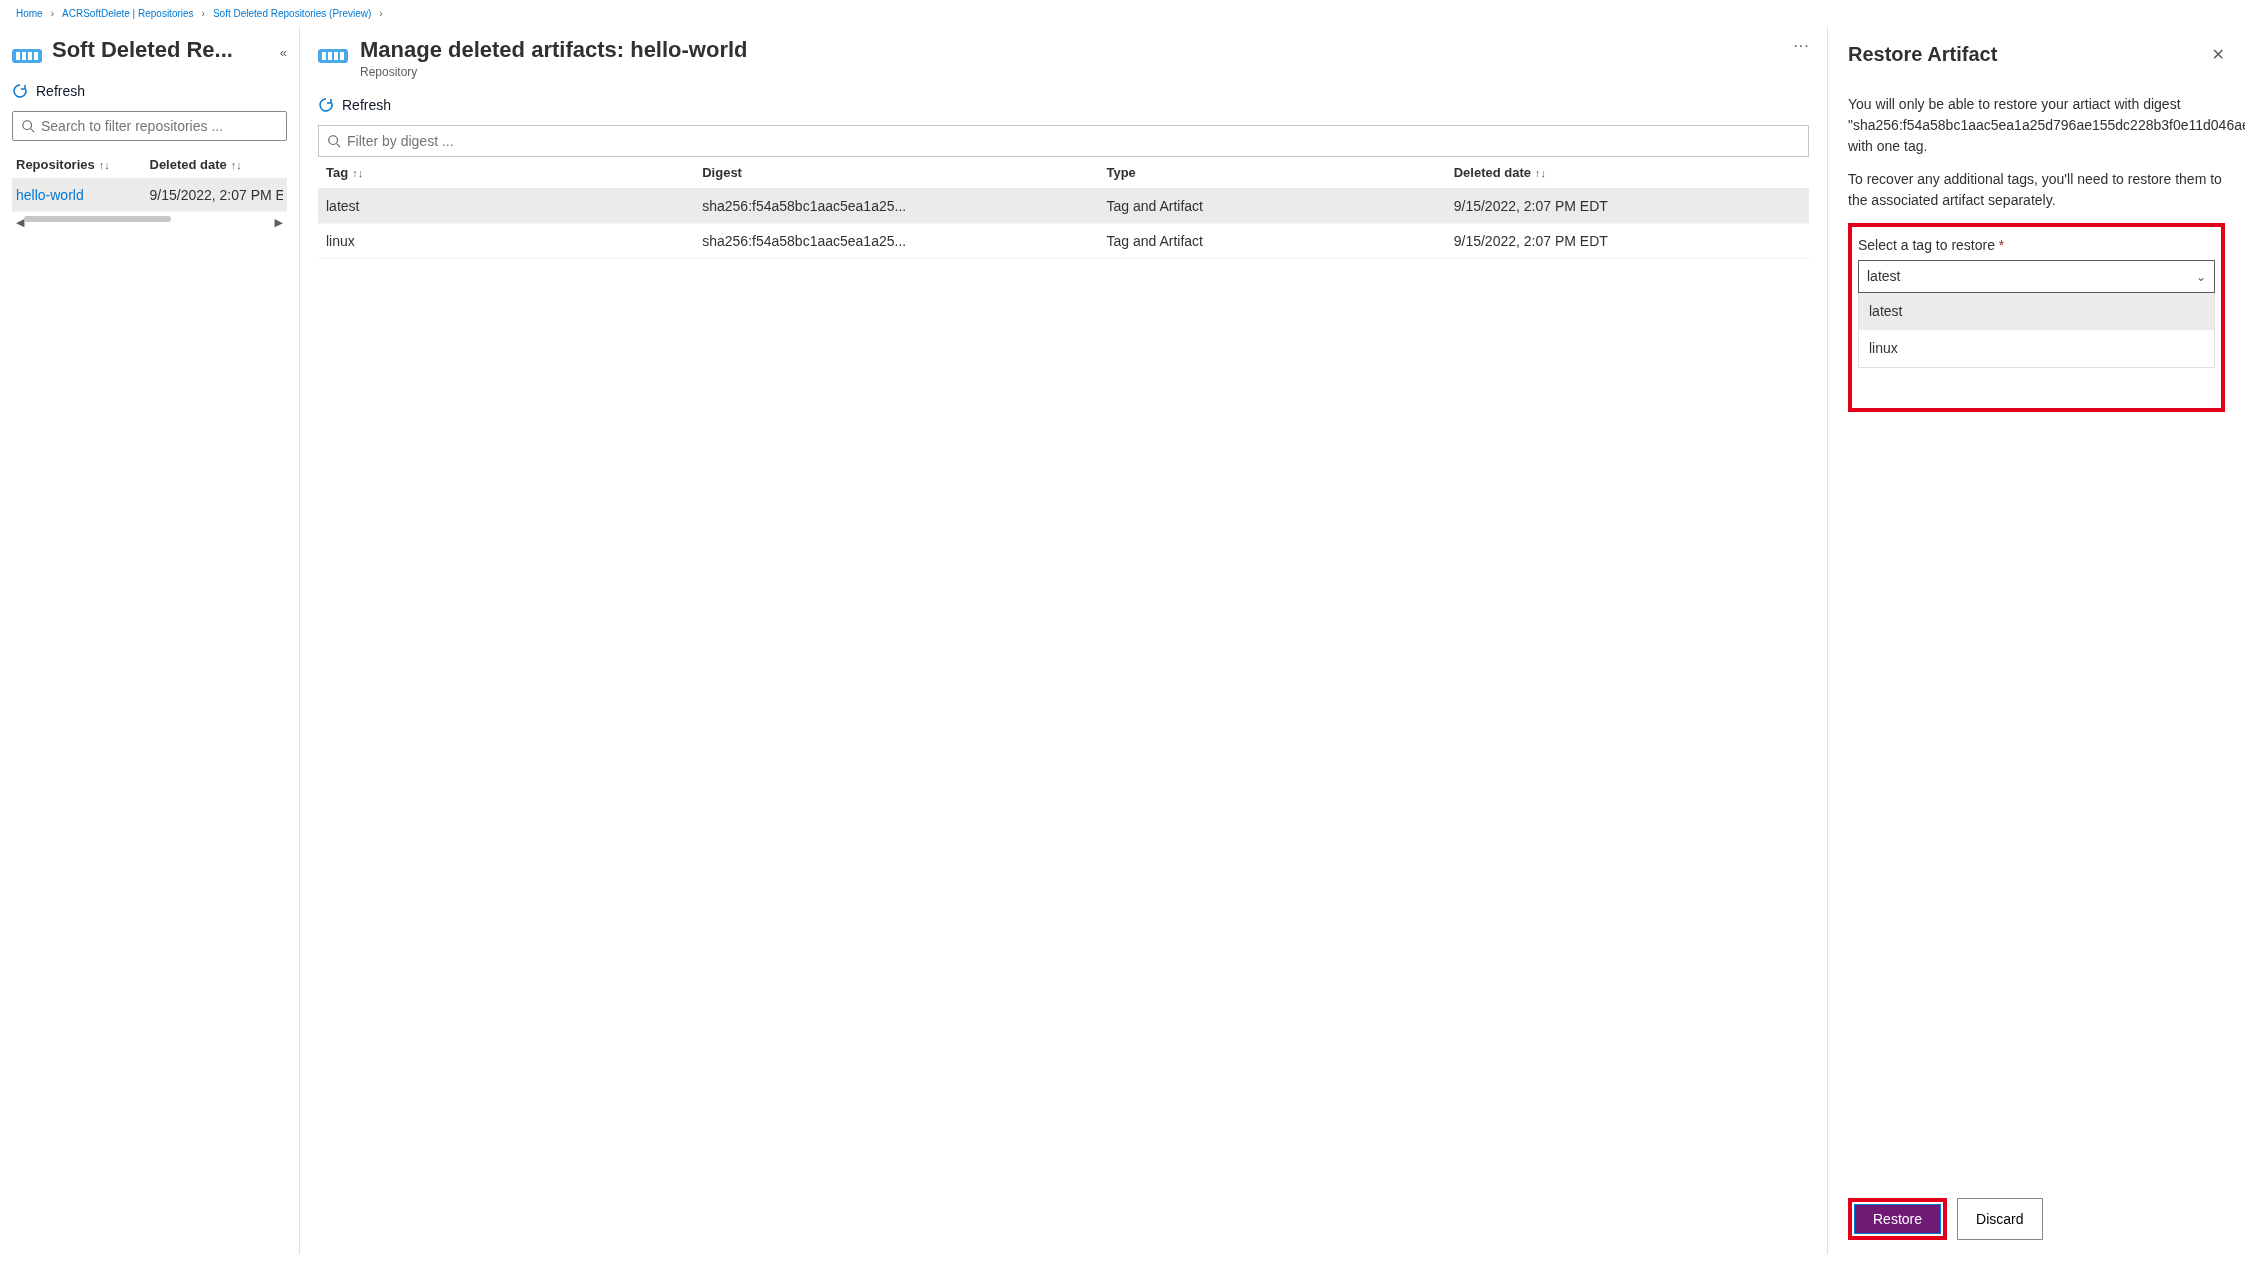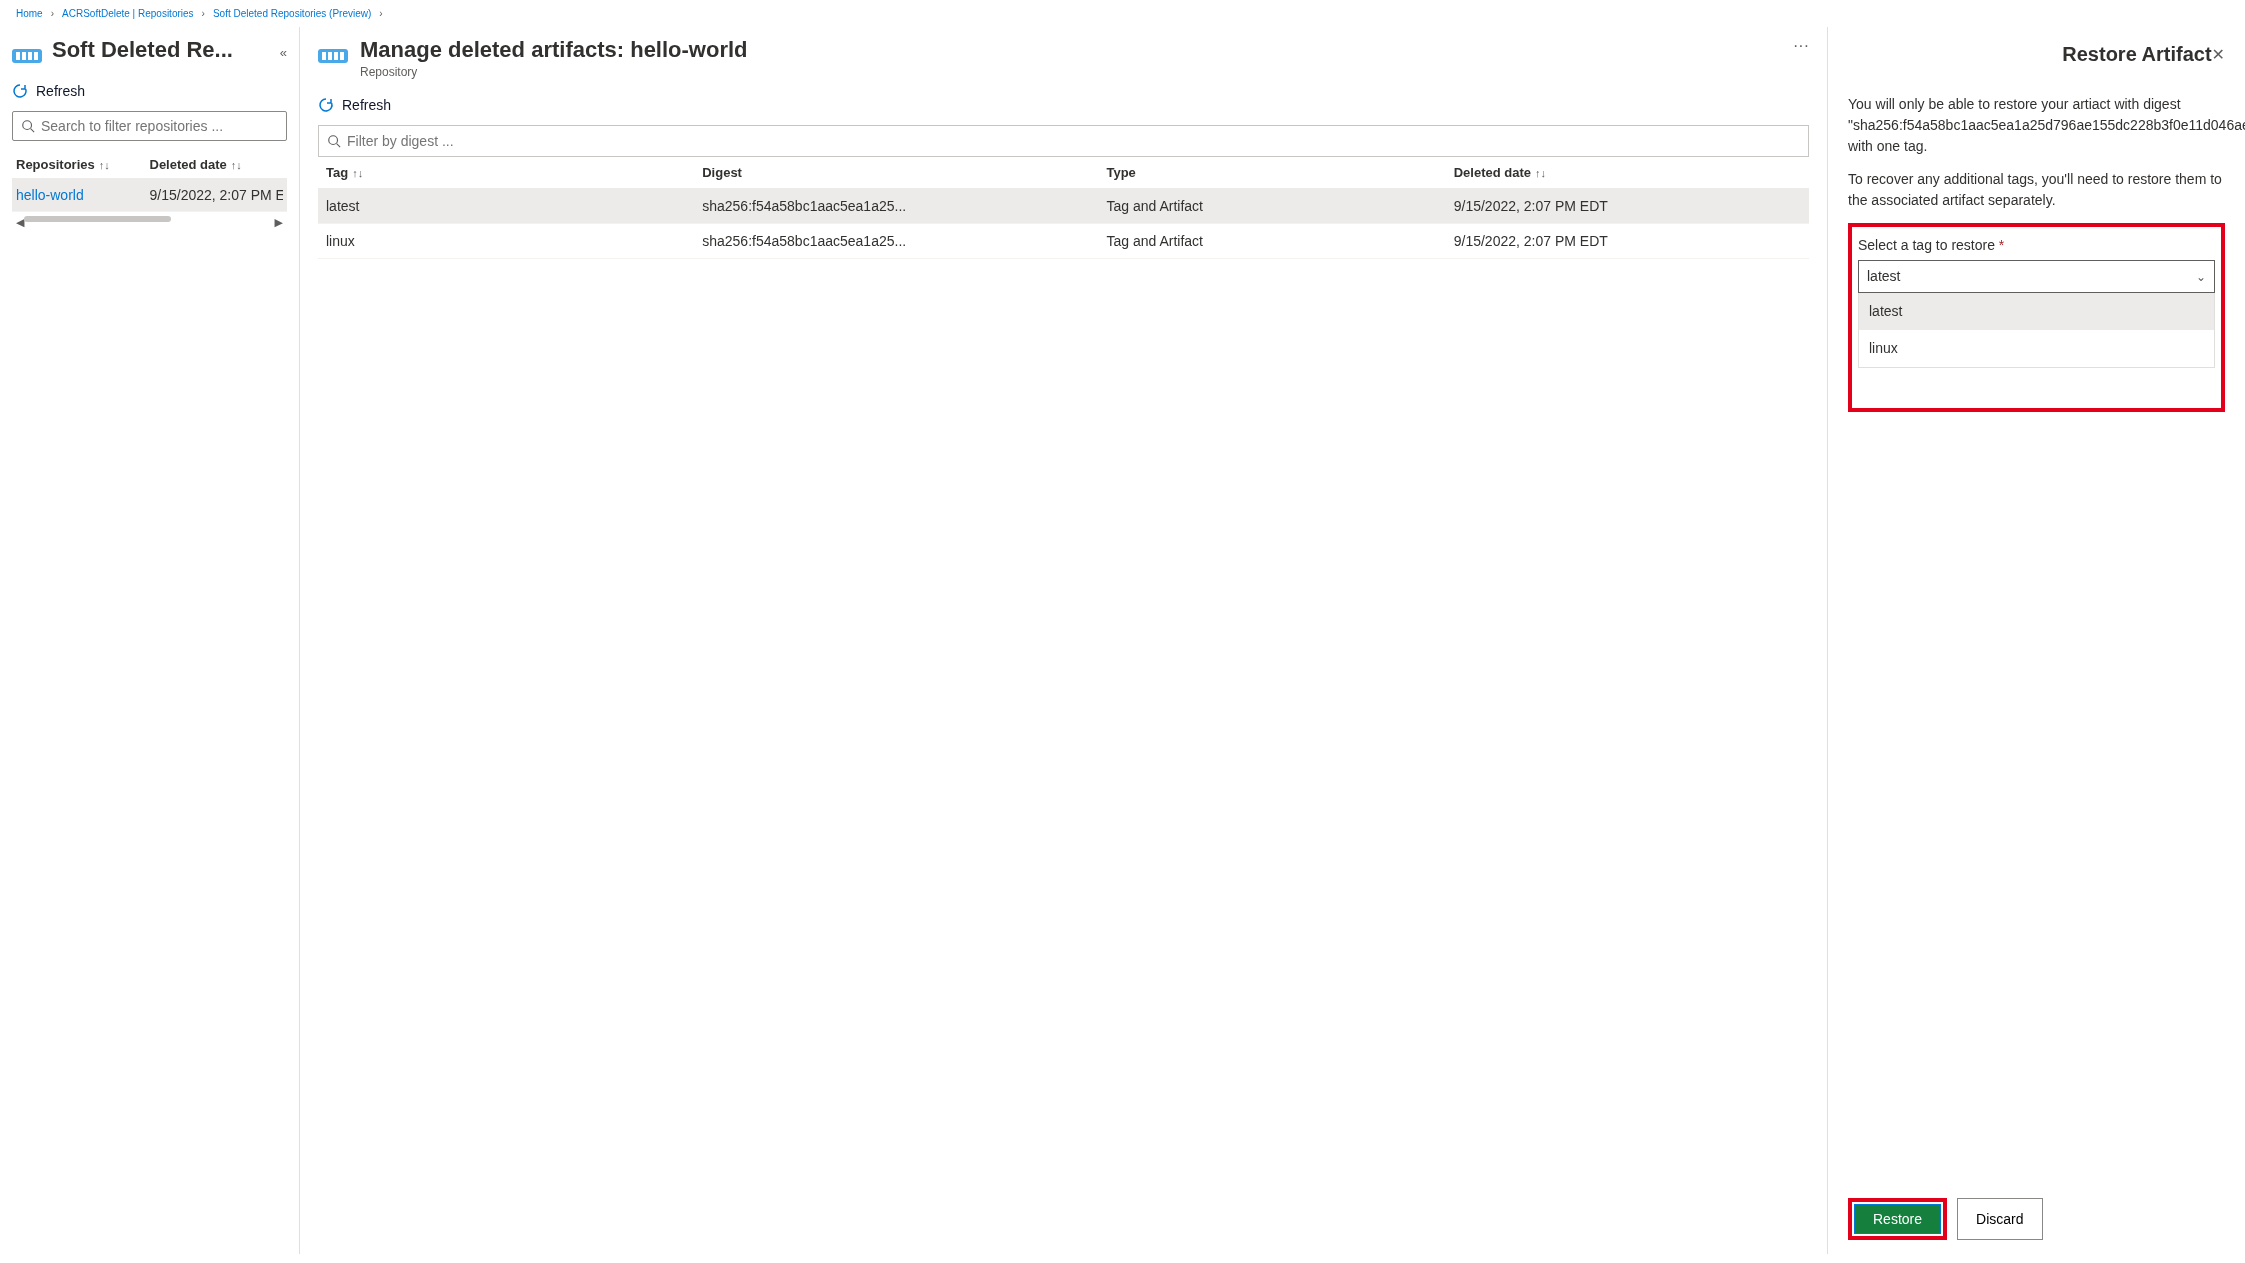--- a/index.html
+++ b/index.html
@@ -44,38 +44,38 @@
 
 .tbl-header { display:flex; font-weight:600; font-size:13px; padding:8px 8px; border-bottom:1px solid #edebe9; }
 .tbl-row { display:flex; padding:9px 8px; font-size:14px; border-bottom:1px solid #f3f2f1; }
 .tbl-row.sel { background:#edebe9; }
 .c-tag { width:26%; }
 .c-digest { width:26%; white-space:nowrap; overflow:hidden; text-overflow:ellipsis; }
 .c-type { width:24%;margin-left:28px; }
 .c-date { width:24%; text-align:left; }
 
 .panel { width: 418px; border-left:1px solid #e1dfdd; display:flex; flex-direction:column; padding:16px 20px; position:relative; }
-.panel-header { display:flex; justify-content:flex-end; align-items:center; }
+.panel-header { display:flex; justify-content:space-between; align-items:center; }
 .panel-title { font-size:20px; font-weight:600; }
 .close-b { cursor:pointer; color:#605e5c; font-size:16px; }
 .panel-body { margin-top:28px; font-size:14px; line-height:1.5; color:#323130; }
 .panel-body p { margin-bottom:12px; }
 
 .highlight-box { border:4px solid #e3001b; padding:8px 6px 40px 6px; margin-top:8px; }
 .field-label { font-size:14px; margin-bottom:4px; }
 .req { color:#a4262c; }
 .dropdown { border:1px solid #605e5c; display:flex; align-items:center; justify-content:space-between; padding:5px 8px; cursor:pointer; background:#fff; }
 .dropdown .chev-dn { color:#605e5c; font-size:12px; }
 .dd-list { border-left:1px solid #e1dfdd; border-right:1px solid #e1dfdd; border-bottom:1px solid #e1dfdd; background:#fff; }
 .dd-item { padding:8px 10px; cursor:pointer; }
 .dd-item.sel { background:#edebe9; }
 
 .panel-footer { position:absolute; bottom:14px; left:20px; display:flex; gap:10px; }
 .btn { padding:6px 18px; font-size:14px; cursor:pointer; border:1px solid #8a8886; background:#fff; }
-.btn-primary { background:#15803d; color:#fff; border-color:#0078d4;text-align:center; }
+.btn-primary { background:#701a75; color:#fff; border-color:#0078d4;text-align:center; }
 .btn-wrap-hl { border:4px solid #e3001b; padding:2px; display:inline-block; }
 </style>
 </head>
 <body>
 
 <div class="breadcrumb">
   <a href="#">Home</a>
   <span class="chev">›</span>
   <a href="#">ACRSoftDelete | Repositories</a>
   <span class="chev">›</span>

